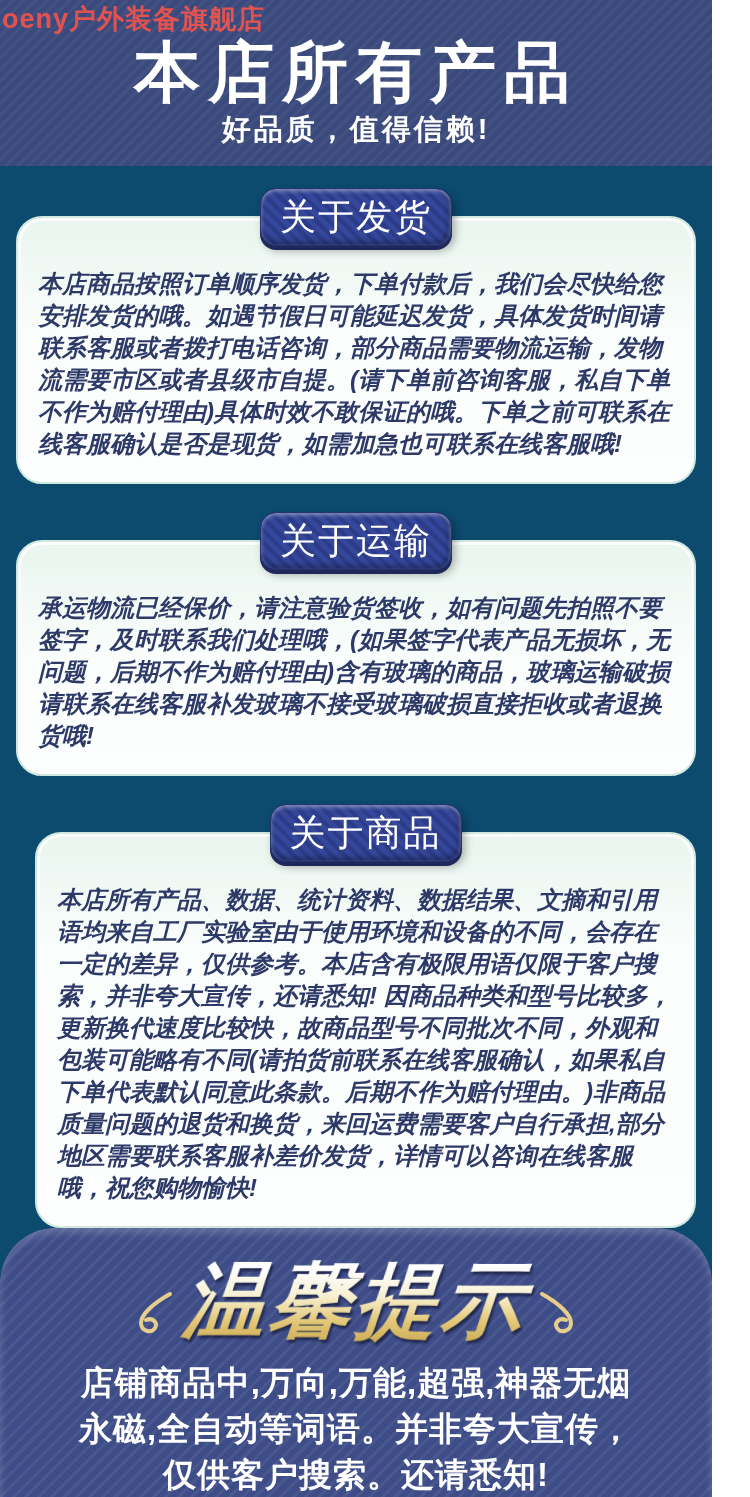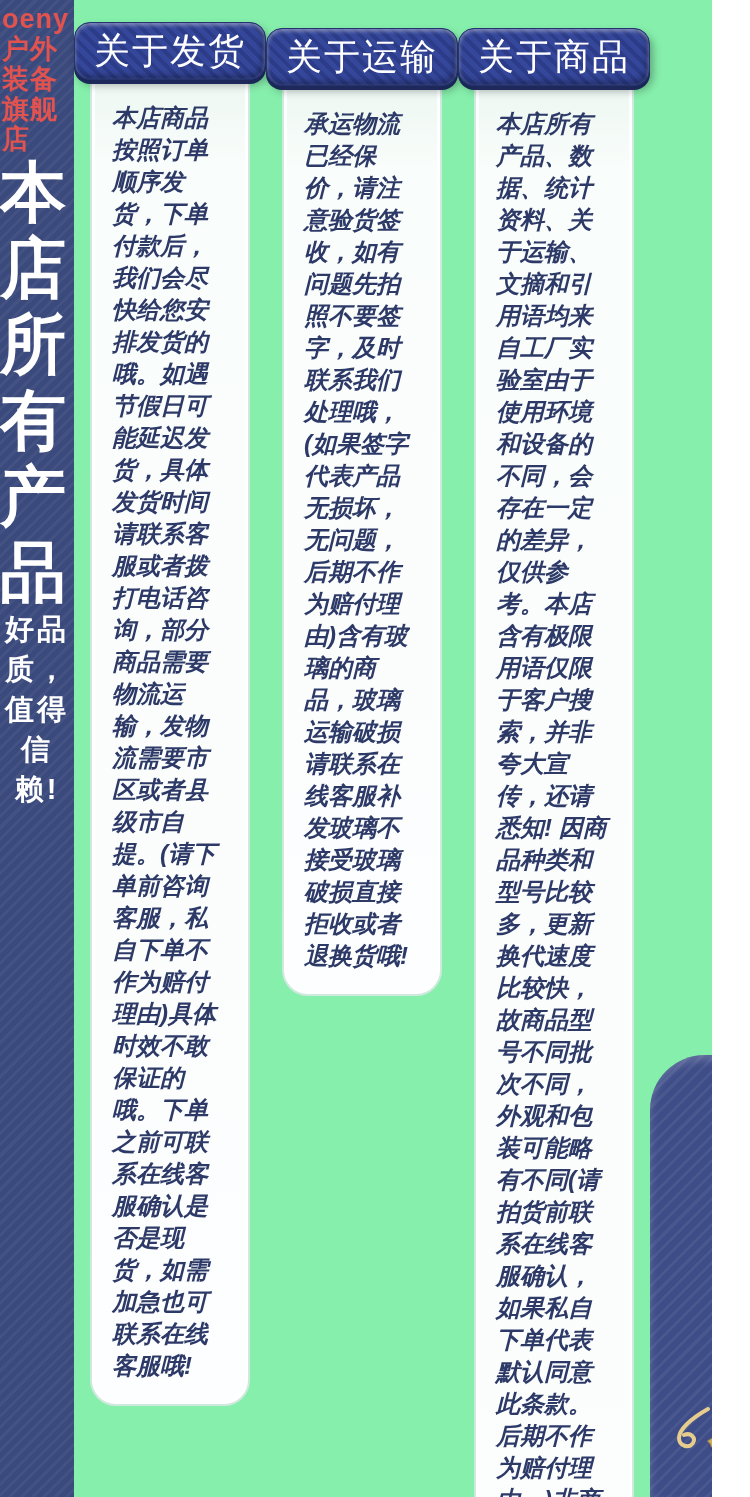--- a/index.html
+++ b/index.html
@@ -6,22 +6,22 @@
   html, body { background: #ffffff; }
   body {
     width: 750px;
     font-family: "Liberation Sans", "DejaVu Sans", sans-serif;
   }
   .page {
     width: 712px;
     height: 1497px;
     overflow: hidden;
     display: flex;
-    flex-direction: row;
-    background: #86efac;
+    flex-direction: column;
+    background: #0c4a6e;
   }
 
   
   .banner {
     position: relative;
     background-color: #3b4a7c;
     background-image: repeating-linear-gradient(135deg, rgba(255,255,255,0.045) 0 3px, transparent 3px 8px);
     text-align: center;
     padding: 4px 0 16px;
   }
@@ -56,21 +56,21 @@
       linear-gradient(-45deg, #ffffff 18px, transparent 0);
     background-repeat: repeat-x;
     background-position: left bottom;
     background-size: 37.5px 37.5px;
   }
 
   
   .notice { position: relative; }
   .notice.s1 { margin-top: 22px; }
   .notice.s2 { margin-top: 28px; }
-  .notice.s3 { margin-top: 28px; }
+  .notice.s3 { margin-top: 28px; padding-left: 19px; }
   .pill {
     position: relative;
     z-index: 2;
     width: 192px;
     height: 58px;
     margin: 0 auto -30px;
     display: flex;
     align-items: center;
     justify-content: center;
     border-radius: 16px;
@@ -174,29 +174,34 @@
     <div class="card">
       <p>承运物流已经保价，请注意验货签收，如有问题先拍照不要签字，及时联系我们处理哦，(如果签字代表产品无损坏，无问题，后期不作为赔付理由)含有玻璃的商品，玻璃运输破损请联系在线客服补发玻璃不接受玻璃破损直接拒收或者退换货哦!</p>
     </div>
   </section>
 
   <section class="notice s3">
     <div class="pill">
       <span>关于商品</span>
     </div>
     <div class="card">
-      <p>本店所有产品、数据、统计资料、关于运输、文摘和引用语均来自工厂实验室由于使用环境和设备的不同，会存在一定的差异，仅供参考。本店含有极限用语仅限于客户搜索，并非夸大宣传，还请悉知! 因商品种类和型号比较多，更新换代速度比较快，故商品型号不同批次不同，外观和包装可能略有不同(请拍货前联系在线客服确认，如果私自下单代表默认同意此条款。后期不作为赔付理由。)非商品质量问题的退货和换货，来回运费需要客户自行承担,部分地区需要联系客服补差价发货，详情可以咨询在线客服哦，祝您购物愉快!</p>
+      <p>本店所有产品、数据、统计资料、数据结果、文摘和引用语均来自工厂实验室由于使用环境和设备的不同，会存在一定的差异，仅供参考。本店含有极限用语仅限于客户搜索，并非夸大宣传，还请悉知! 因商品种类和型号比较多，更新换代速度比较快，故商品型号不同批次不同，外观和包装可能略有不同(请拍货前联系在线客服确认，如果私自下单代表默认同意此条款。后期不作为赔付理由。)非商品质量问题的退货和换货，来回运费需要客户自行承担,部分地区需要联系客服补差价发货，详情可以咨询在线客服哦，祝您购物愉快!</p>
     </div>
   </section>
 
   <footer class="tips">
     <div class="tips-title-row">
       <svg class="flourish left" width="42" height="48" viewBox="0 0 42 48">
         <path d="M38 4 C20 14 9 25 9 33 C9 41 19 44 23 38 C26 33 21 27 14 30" fill="none" stroke="#e7cd8d" stroke-width="4" stroke-linecap="round"></path>
       </svg>
       <span class="tips-title">温馨提示</span>
       <svg class="flourish right" width="42" height="48" viewBox="0 0 42 48">
         <path d="M38 4 C20 14 9 25 9 33 C9 41 19 44 23 38 C26 33 21 27 14 30" fill="none" stroke="#e7cd8d" stroke-width="4" stroke-linecap="round"></path>
       </svg>
     </div>
+    <div class="tips-lines">
+      <div>店铺商品中,万向,万能,超强,神器无烟</div>
+      <div>永磁,全自动等词语。并非夸大宣传，</div>
+      <div>仅供客户搜索。还请悉知!</div>
+    </div>
   </footer>
 
 </div>
 
 </body></html>

